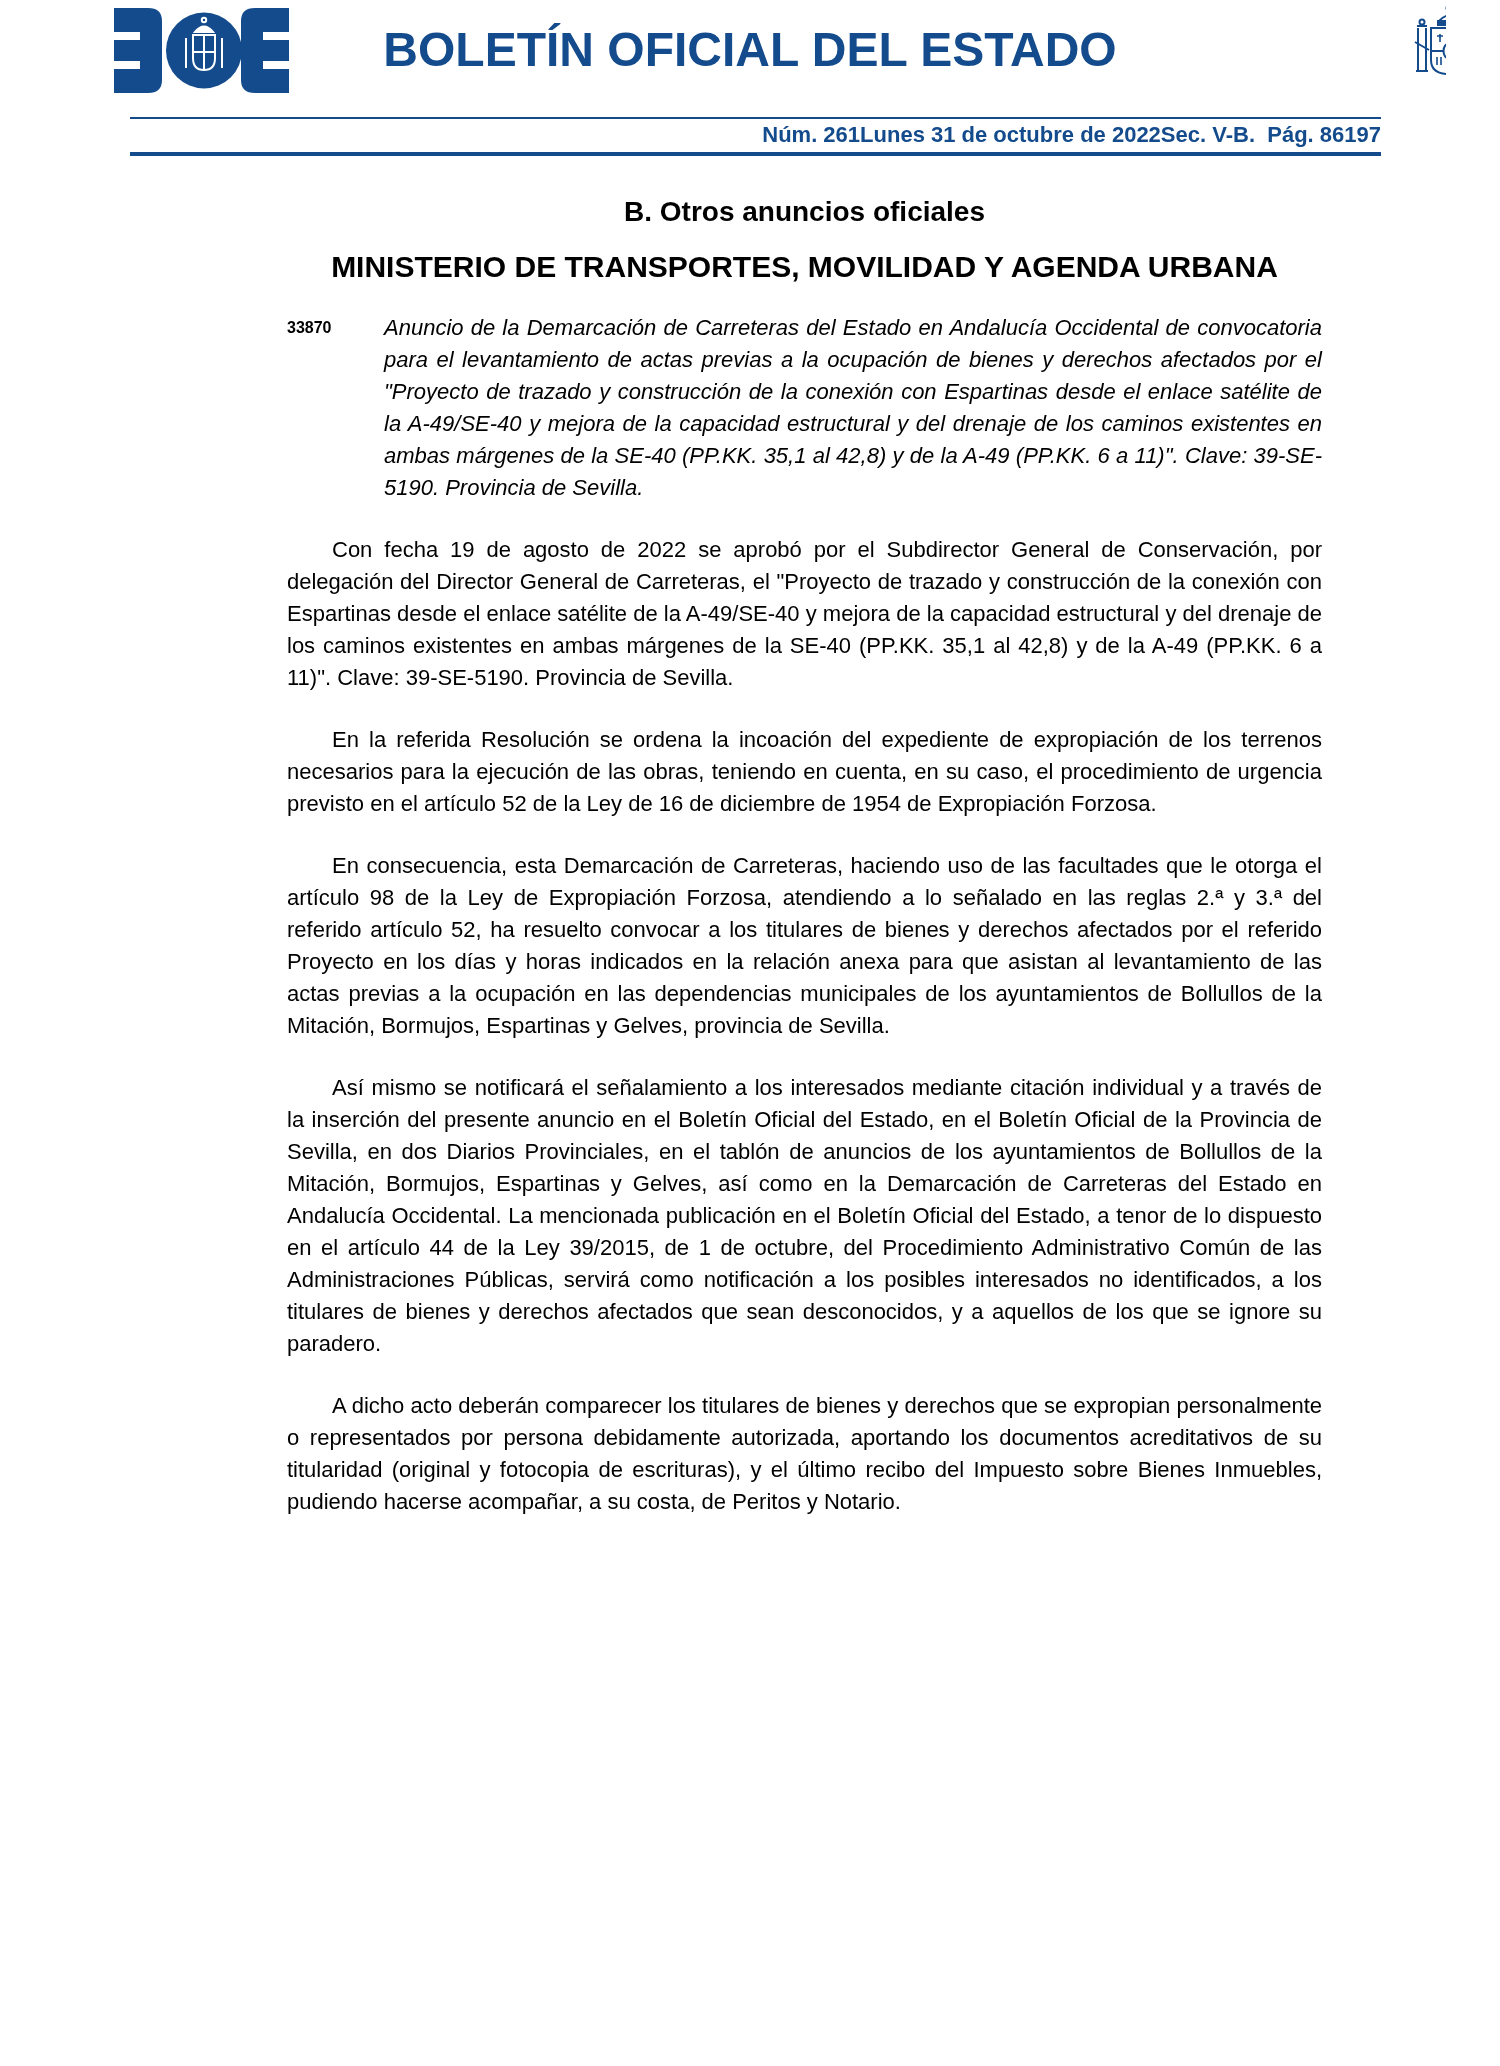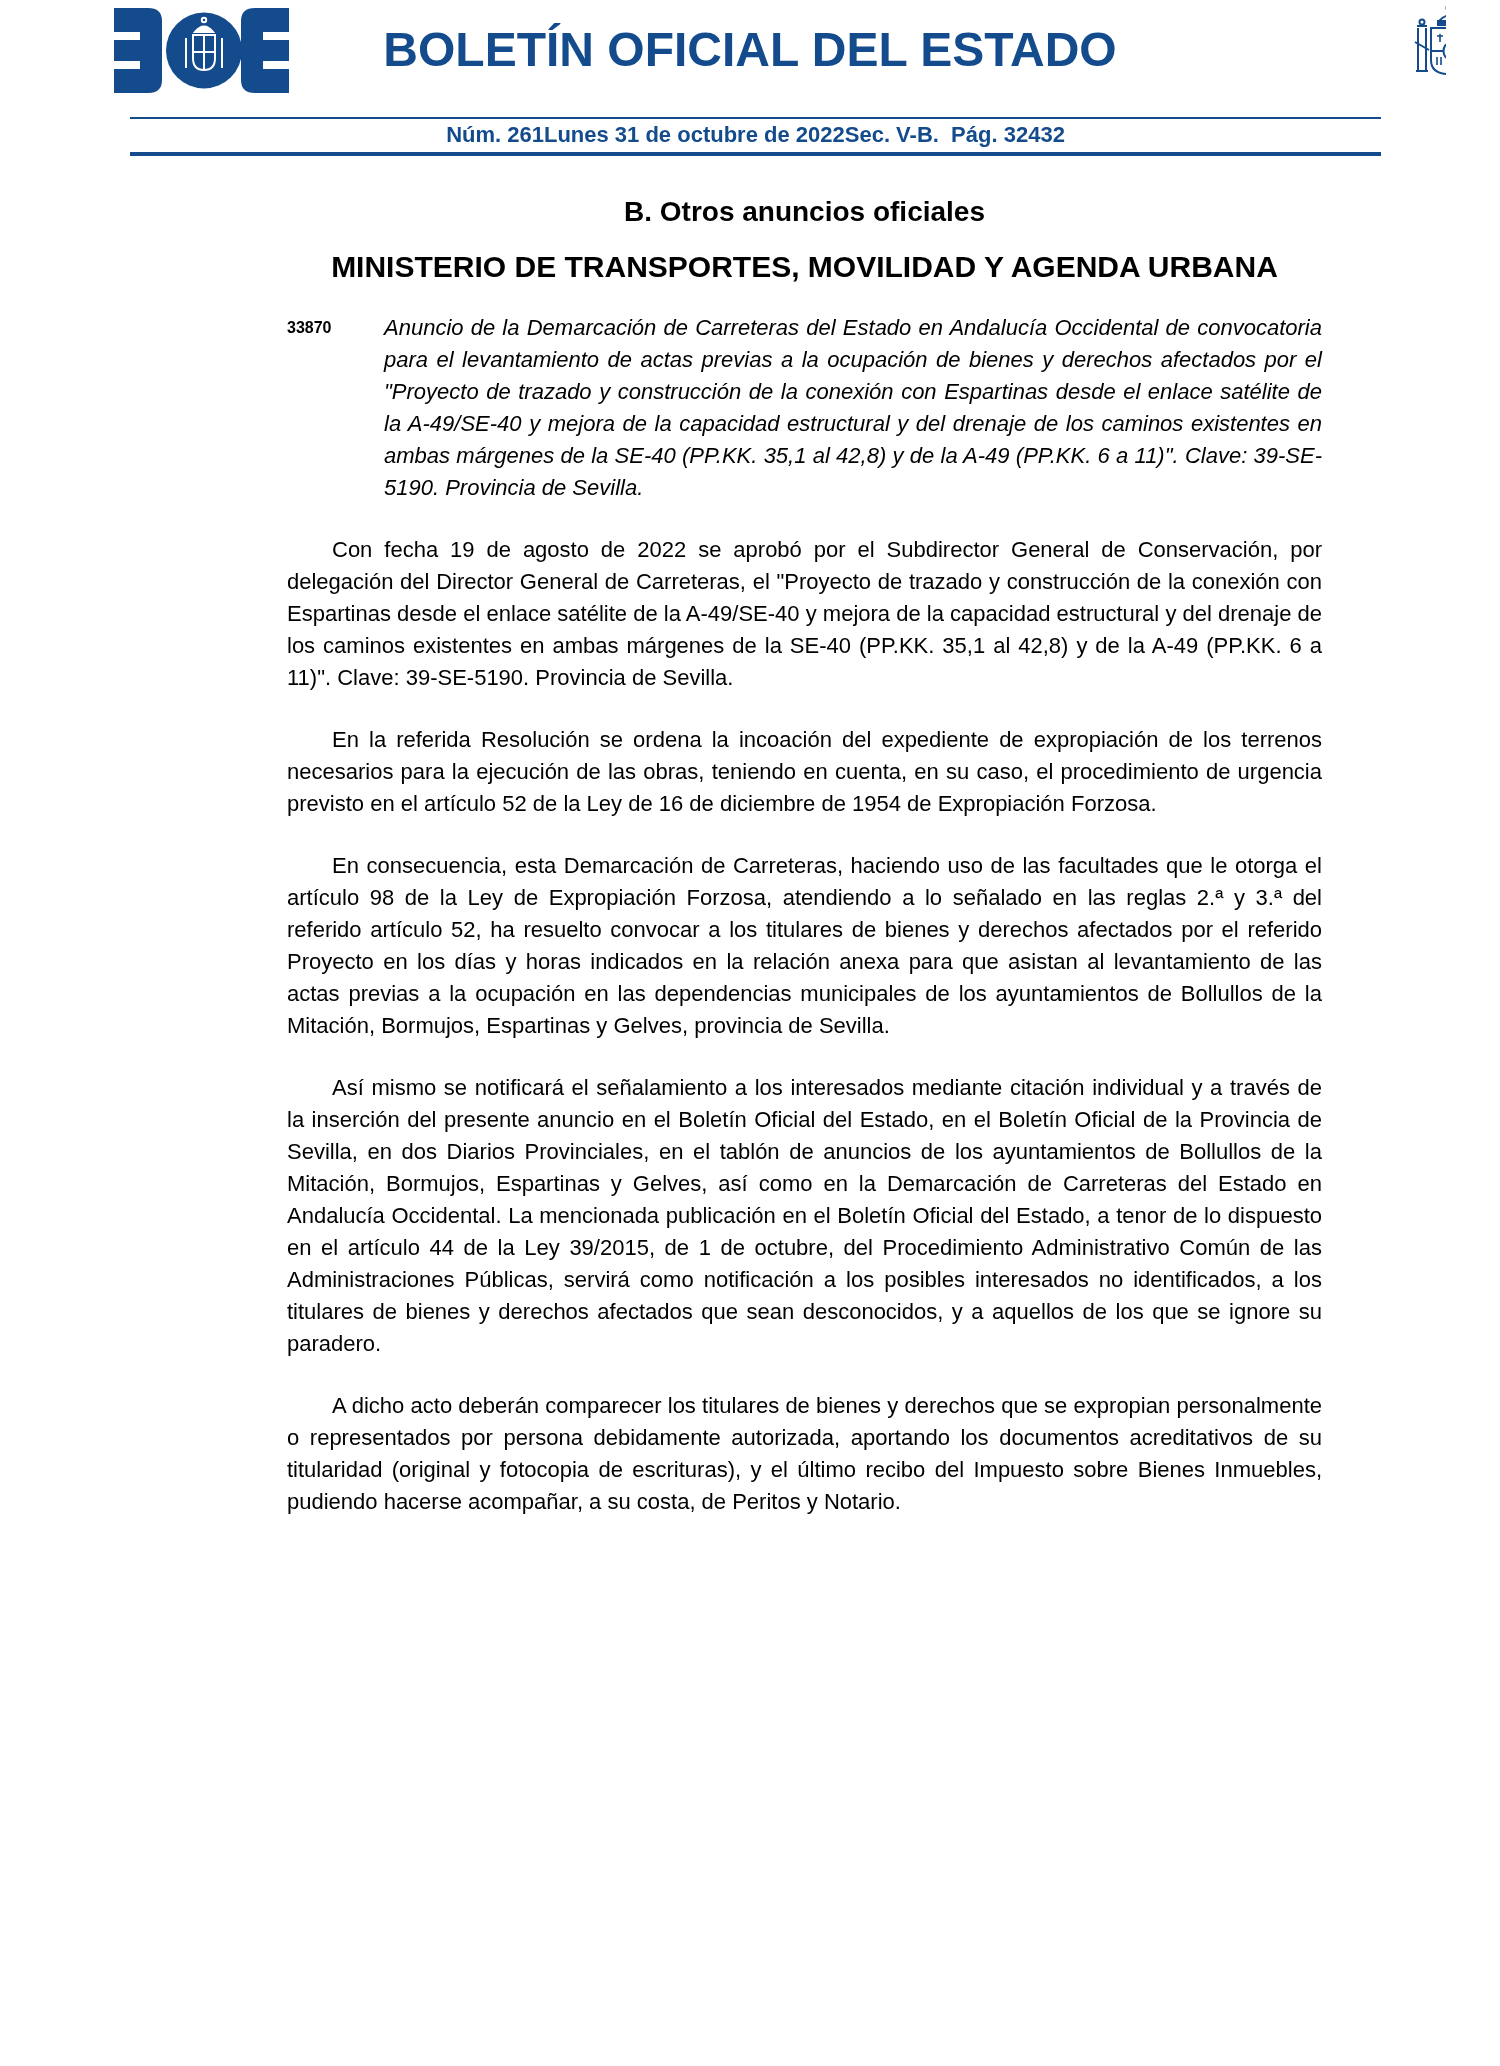--- a/index.html
+++ b/index.html
@@ -50,21 +50,21 @@
     top: 117px;
     height: 2px;
     background: var(--accent);
   }
   .meta-row {
     position: absolute;
     left: 76px;
     right: 65px;
     top: 122px;
     display: flex;
-    justify-content: center;
+    justify-content: flex-end;
     align-items: baseline;
     font-size: 22px;
     font-weight: bold;
     color: var(--accent);
   }
   .meta-row span { white-space: pre; }
   .rule-thick {
     position: absolute;
     left: 76px;
     right: 65px;
@@ -200,21 +200,21 @@
         <circle cx="38" cy="66" r="1.8" stroke-width="1.4"></circle>
       </g>
     </svg>
   </div>
 
   <div class="rule-thin"></div>
 
   <div class="meta-row">
     <span>Núm. 261</span>
     <span>Lunes 31 de octubre de 2022</span>
-    <span>Sec. V-B.  Pág. 32432</span>
+    <span>Sec. V-B.  Pág. 86197</span>
   </div>
 
   <div class="rule-thick"></div>
 
   <div class="main">
     <div class="h-subsection">B. Otros anuncios oficiales</div>
     <div class="h-ministry">MINISTERIO DE TRANSPORTES, MOVILIDAD Y AGENDA URBANA</div>
 
     <div class="announcement">
       <div class="announcement-number">33870</div>

